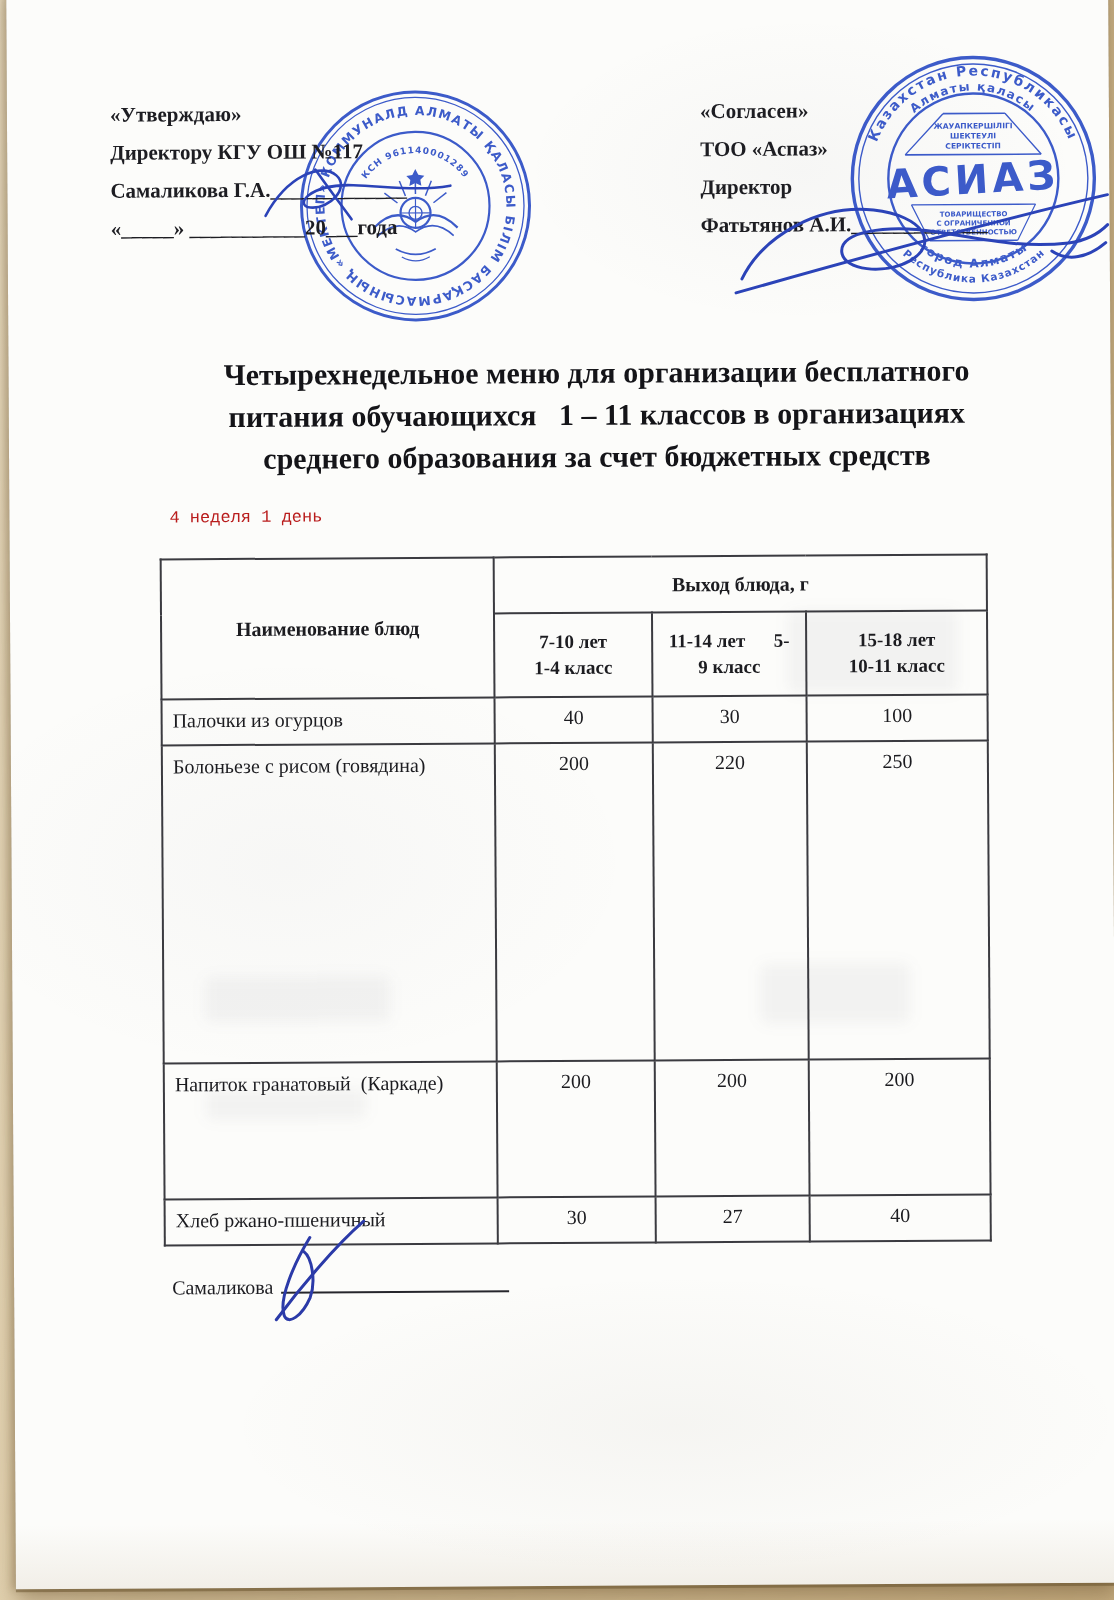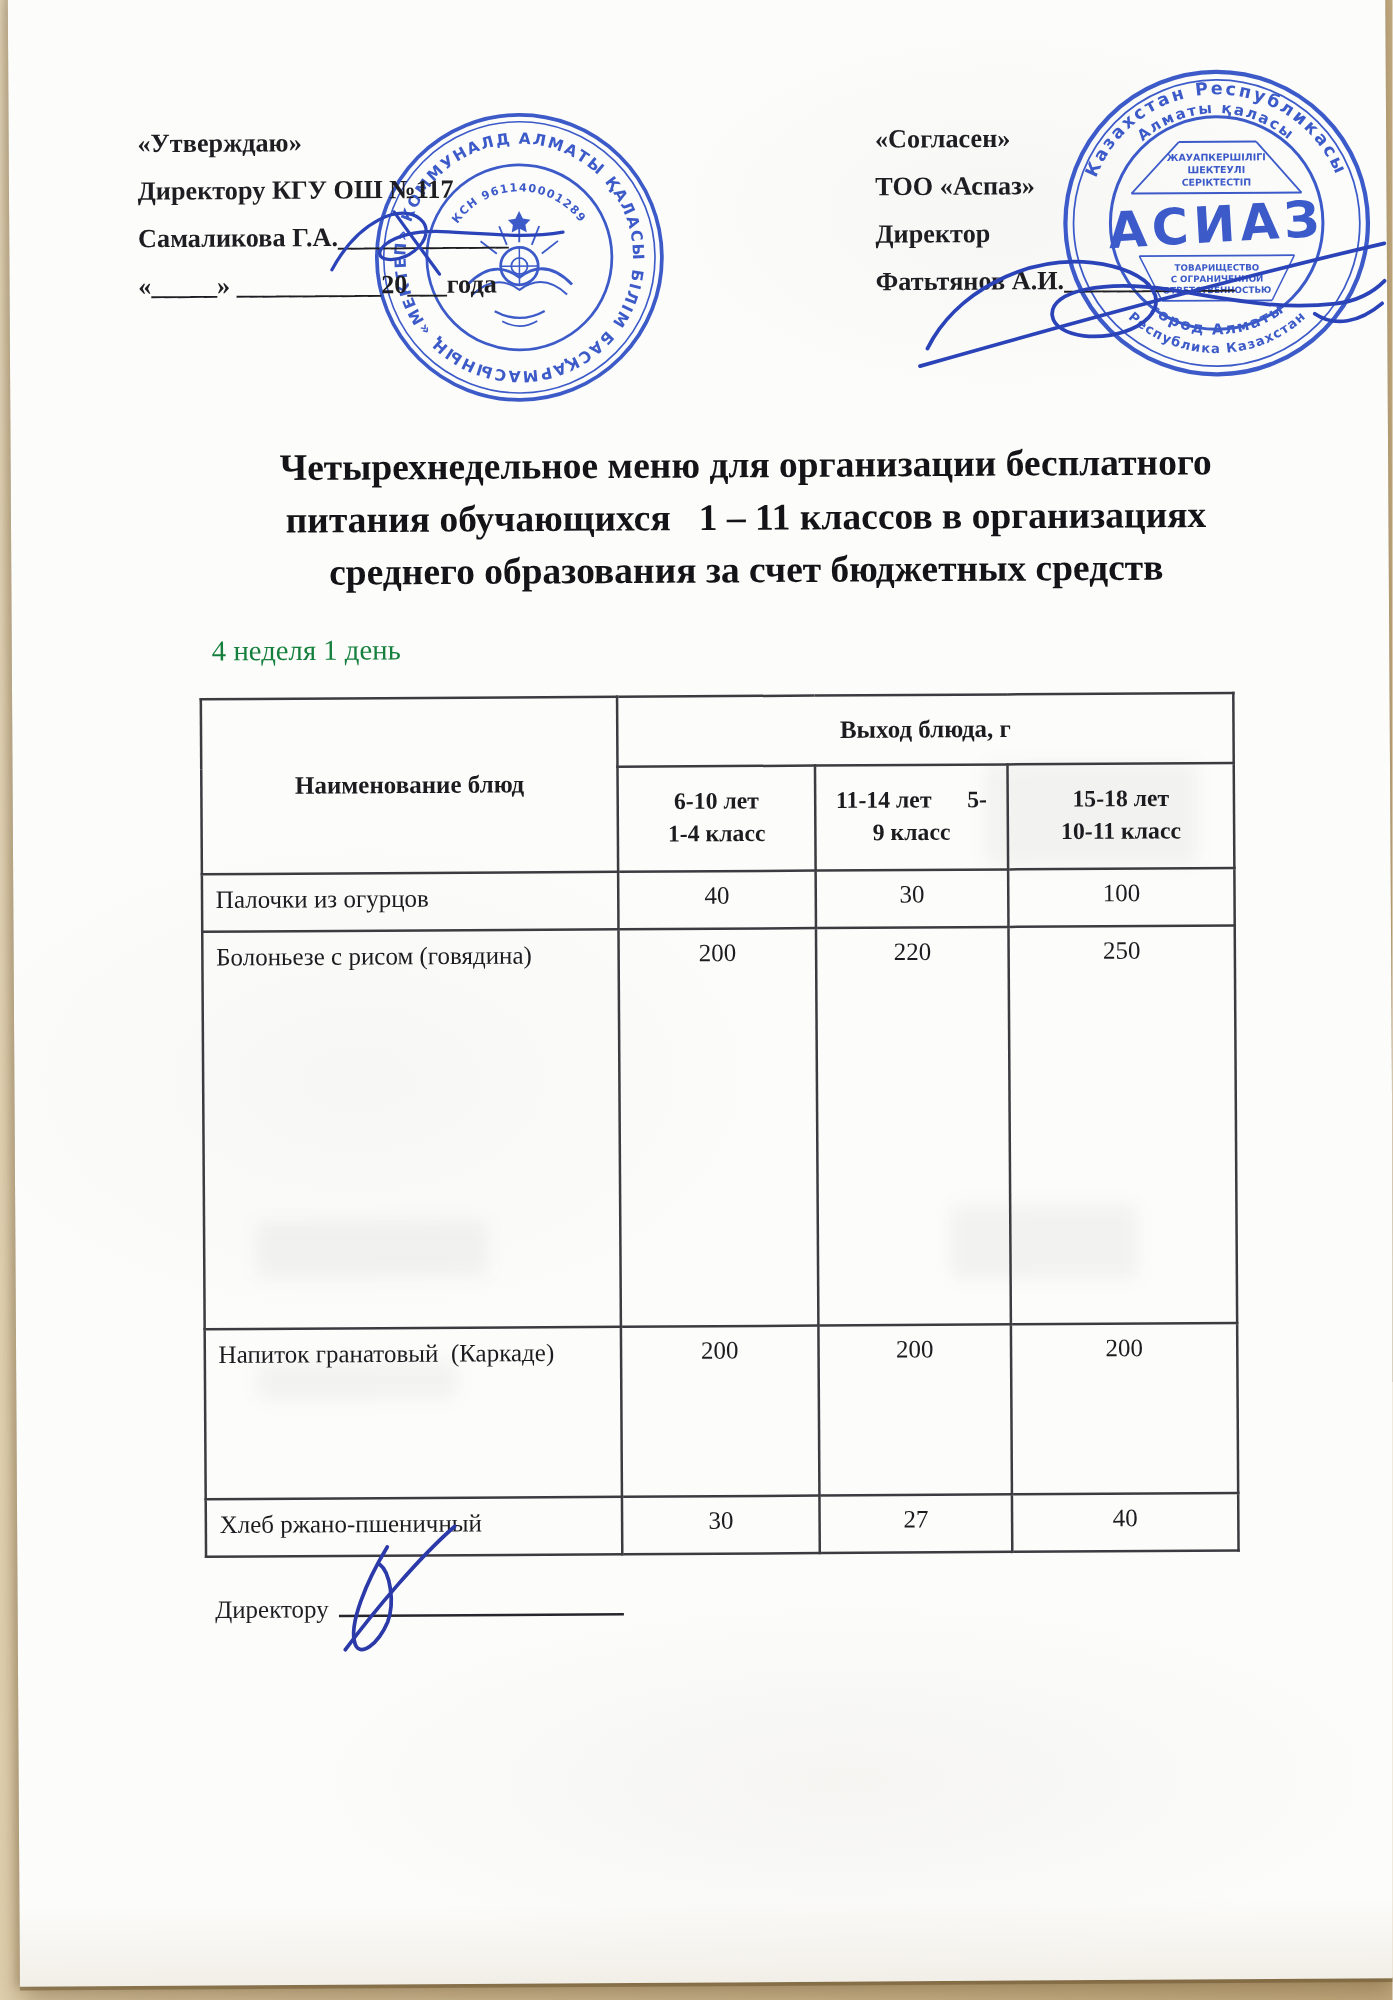--- a/index.html
+++ b/index.html
@@ -26,21 +26,21 @@
 
   .ghost{position:absolute;background:rgba(70,70,85,.055);filter:blur(7px);border-radius:6px;}
 
   .hdr-block{position:absolute;color:#1d1d22;font-weight:bold;font-size:21px;line-height:38px;z-index:3;}
   .hdr-line{white-space:pre-wrap;}
 
   .doc-title{position:absolute;left:132px;top:352px;width:936px;text-align:center;
     color:#141418;font-weight:bold;font-size:30px;line-height:42px;z-index:3;}
   .doc-title div{white-space:pre-wrap;}
 
-  .subtitle{position:absolute;left:172px;top:506px;font-size:23px;color:#15803d;z-index:3;}
+  .subtitle{position:absolute;left:172px;top:506px;font-size:17px;color:#b91c1c;z-index:3;font-family:Liberation Mono, monospace;}
 
   .menu-table{position:absolute;left:162px;top:556px;width:826px;border-collapse:collapse;
     table-layout:fixed;z-index:3;color:#1c1c20;}
   .menu-table td{border:2px solid #3b3b40;padding:0;}
   .menu-table .name-h{font-weight:bold;font-size:20px;text-align:center;vertical-align:middle;}
   .menu-table .out-h{font-weight:bold;font-size:20px;text-align:center;vertical-align:middle;}
   .menu-table .age-h{font-weight:bold;font-size:19px;text-align:center;vertical-align:middle;
     white-space:pre-wrap;line-height:26px;}
   .menu-table .dish{font-size:20px;text-align:left;vertical-align:top;padding:9px 6px 4px 10px;
     white-space:pre-wrap;}
@@ -193,21 +193,21 @@
           <col style="width:158px">
           <col style="width:154px">
           <col style="width:181px">
       </colgroup>
       <tbody>
         <tr class="rh1">
           <td class="name-h" rowspan="2">Наименование блюд</td>
           <td class="out-h" colspan="3">Выход блюда, г</td>
         </tr>
         <tr class="rh2">
-          <td class="age-h">6-10 лет
+          <td class="age-h">7-10 лет
 1-4 класс</td>
           <td class="age-h">11-14 лет      5-
 9 класс</td>
           <td class="age-h">15-18 лет
 10-11 класс</td>
         </tr>
         <tr class="row1">
           <td class="dish">Палочки из огурцов</td>
           <td class="val">40</td>
           <td class="val">30</td>
@@ -228,17 +228,17 @@
         <tr class="row4">
           <td class="dish">Хлеб ржано-пшеничный</td>
           <td class="val">30</td>
           <td class="val">27</td>
           <td class="val">40</td>
         </tr>
       </tbody>
     </table>
 
     <div class="nurse-line">
-      <span>Директору</span><span class="nurse-underline"></span>
+      <span>Самаликова</span><span class="nurse-underline"></span>
     </div>
 
   </div>
 </div>
 
 </body></html>

